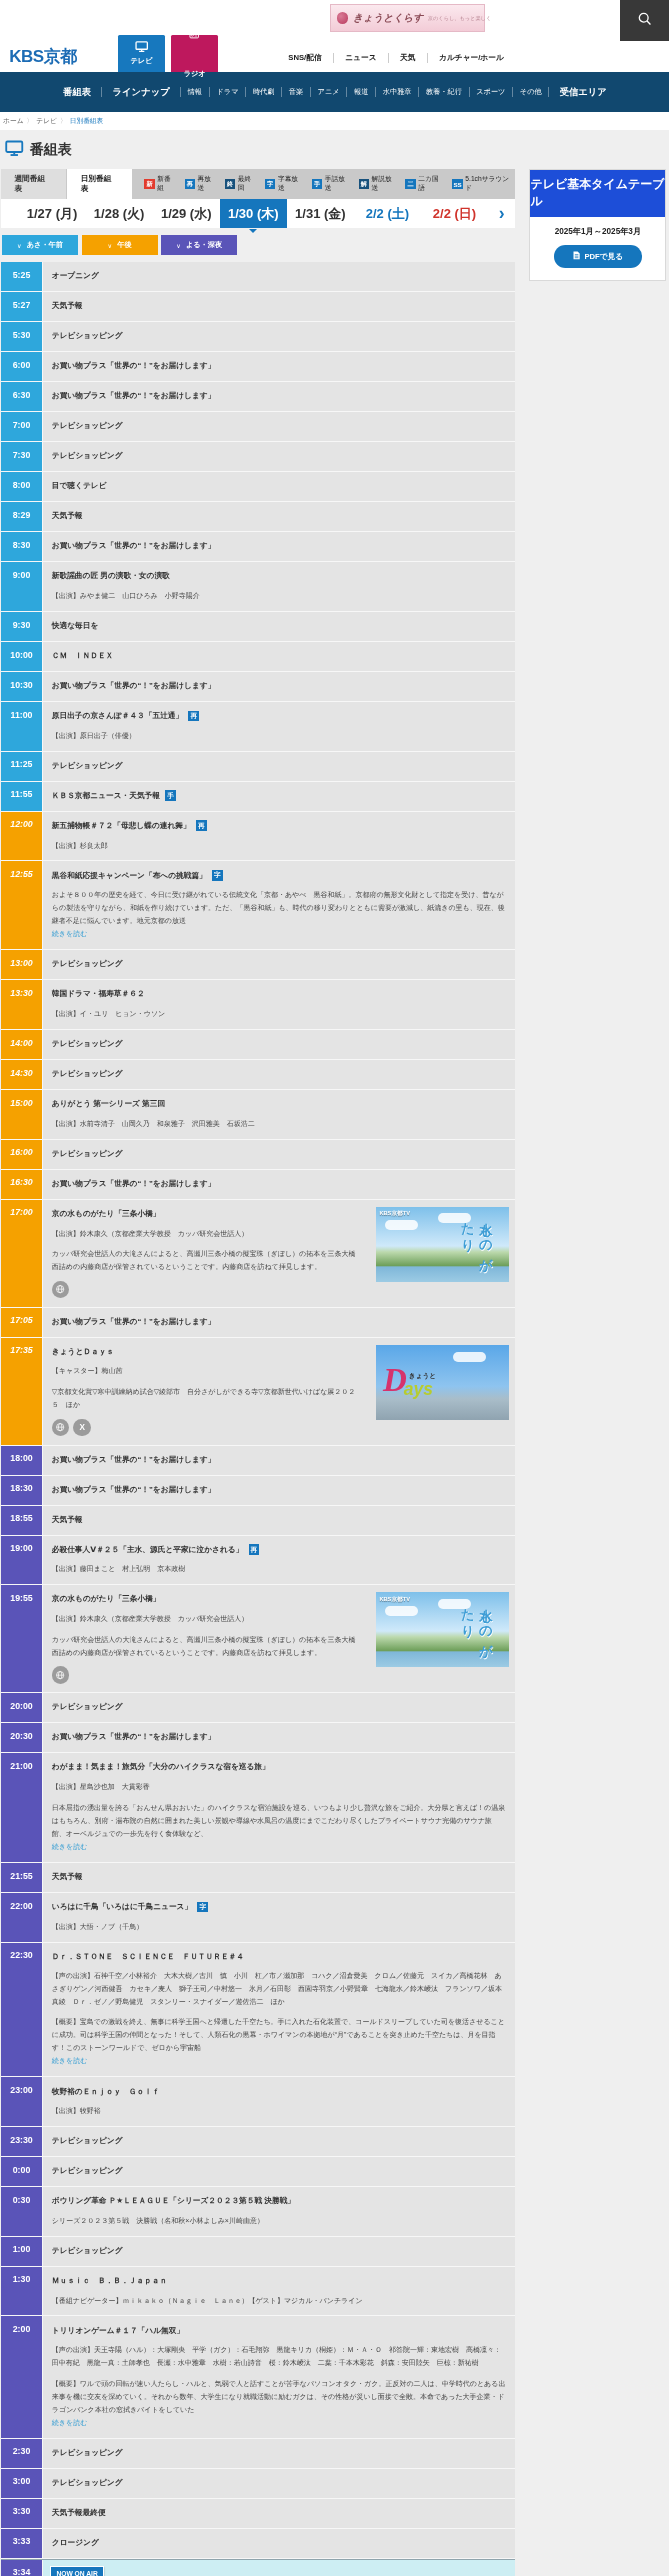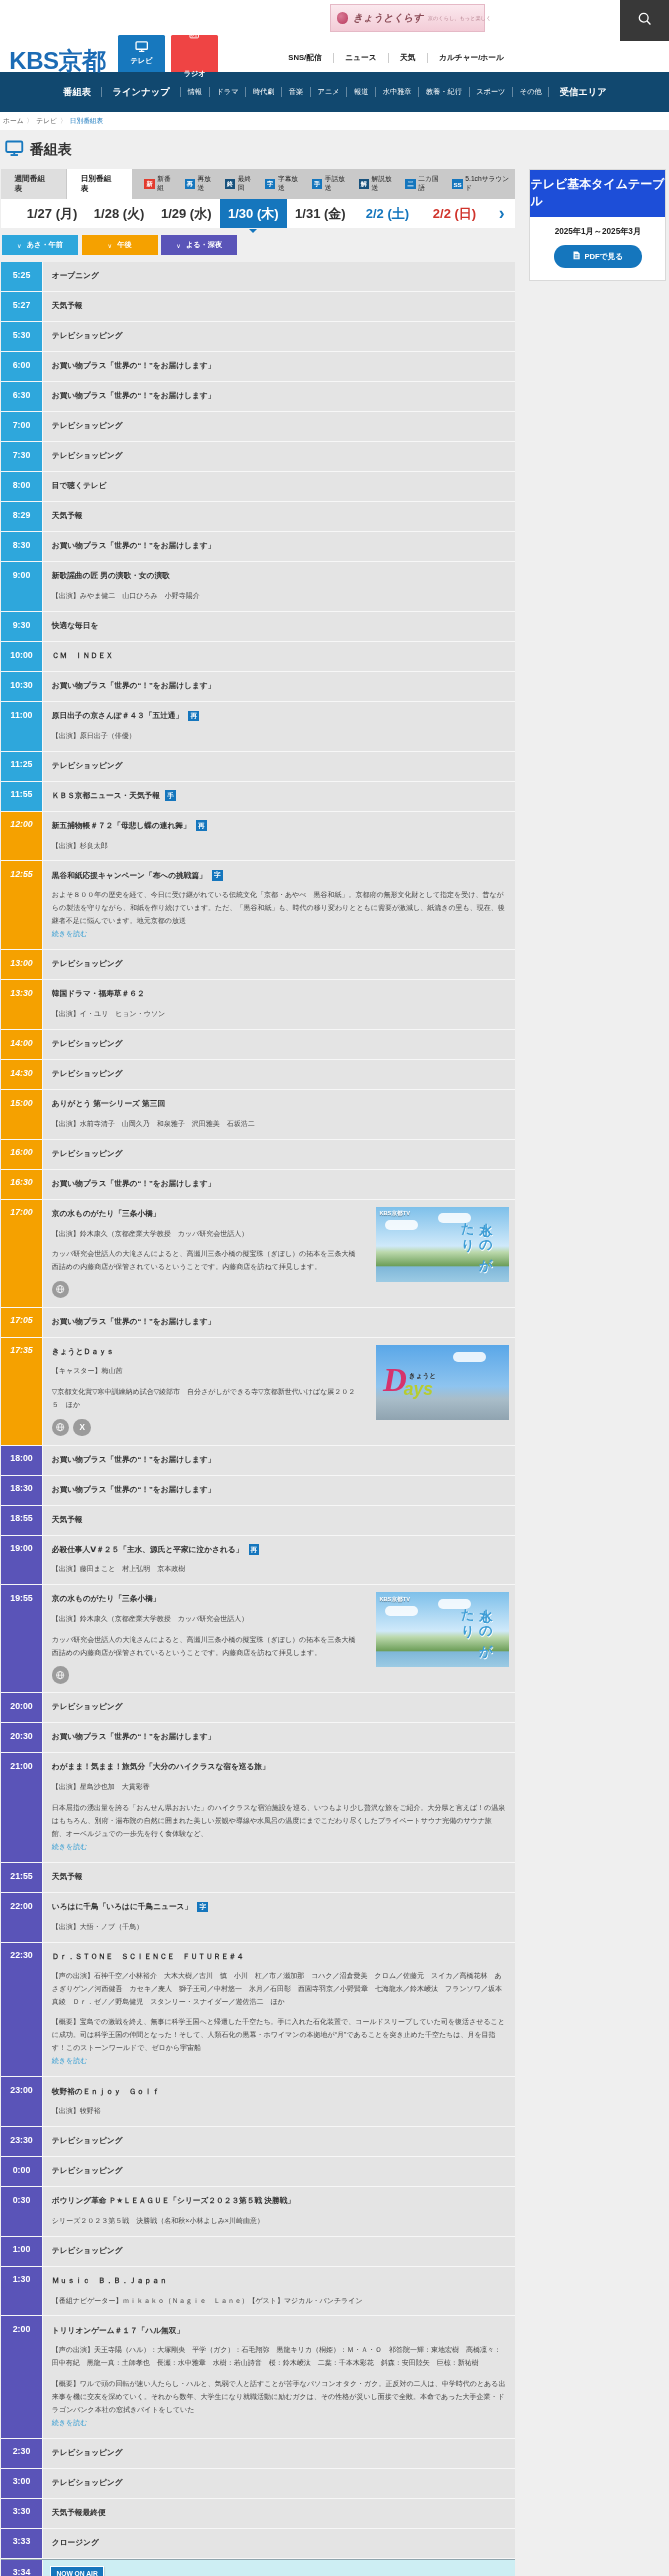--- a/index.html
+++ b/index.html
@@ -1,25 +1,25 @@
 <!DOCTYPE html>
 <html style="font-size:8.2px"><head>
 <meta charset="utf-8">
 <style>
   * { margin:0; padding:0; box-sizing:border-box; }
   body { width:670px; margin:0; background:#efefef; font-family:"Liberation Sans","DejaVu Sans",sans-serif; color:#333; }
   .page { width:670px; position:relative; }
 
   
   .site-header { height:72px; background:#fff; position:relative; }
-  .logo { position:absolute; left:9.3px; top:45px; font-size:24px; font-weight:bold; color:#1c6cb5; letter-spacing:-0.5px; }
+  .logo { position:absolute; left:9.3px; top:45px; font-size:17px; font-weight:bold; color:#1c6cb5; letter-spacing:-0.5px; }
   .media-tabs { position:absolute; left:118px; top:35px; display:flex; gap:6.2px; }
   .media-tab { width:47px; height:37px; display:flex; flex-direction:column; align-items:center; justify-content:center; gap:2.6px; color:#fff; font-size:7.2px; font-weight:bold; border-radius:1.5px 1.5px 0 0; cursor:pointer; }
   .media-tab.tv { background:#1778be; }
-  .media-tab.radio { background:#ef4444;gap:28px; }
+  .media-tab.radio { background:#be185d;gap:28px; }
   .promo-banner { position:absolute; left:330px; top:4.1px; width:155px; height:28px; background:linear-gradient(#fbe9ee,#f3ccd7); border:0.5px solid #e5b9c6; display:flex; align-items:center; gap:4.6px; padding:0 6.2px; }
   .yarn { width:11.3px; height:11.3px; border-radius:50%; background:radial-gradient(circle at 35% 35%, #d97b96, #b93a5e); flex:none; }
   .promo-title { font-size:9.8px; font-weight:bold; color:#8a4a55; font-style:italic; white-space:nowrap; }
   .promo-tag { font-size:5.2px; color:#b98794; white-space:nowrap; }
   .quick-links { position:absolute; left:277px; top:49px; display:flex; align-items:center; height:17.5px; }
   .quick-link { font-size:7.7px; font-weight:bold; color:#222; padding:0 11.3px; border-right:0.5px solid #ccc; cursor:pointer; white-space:nowrap; }
   .quick-link:last-child { border-right:none; }
   .search-btn { position:absolute; right:0; top:0; width:50px; height:41px; background:#383838; border:none; display:flex; align-items:center; justify-content:center; cursor:pointer; }
 
   

